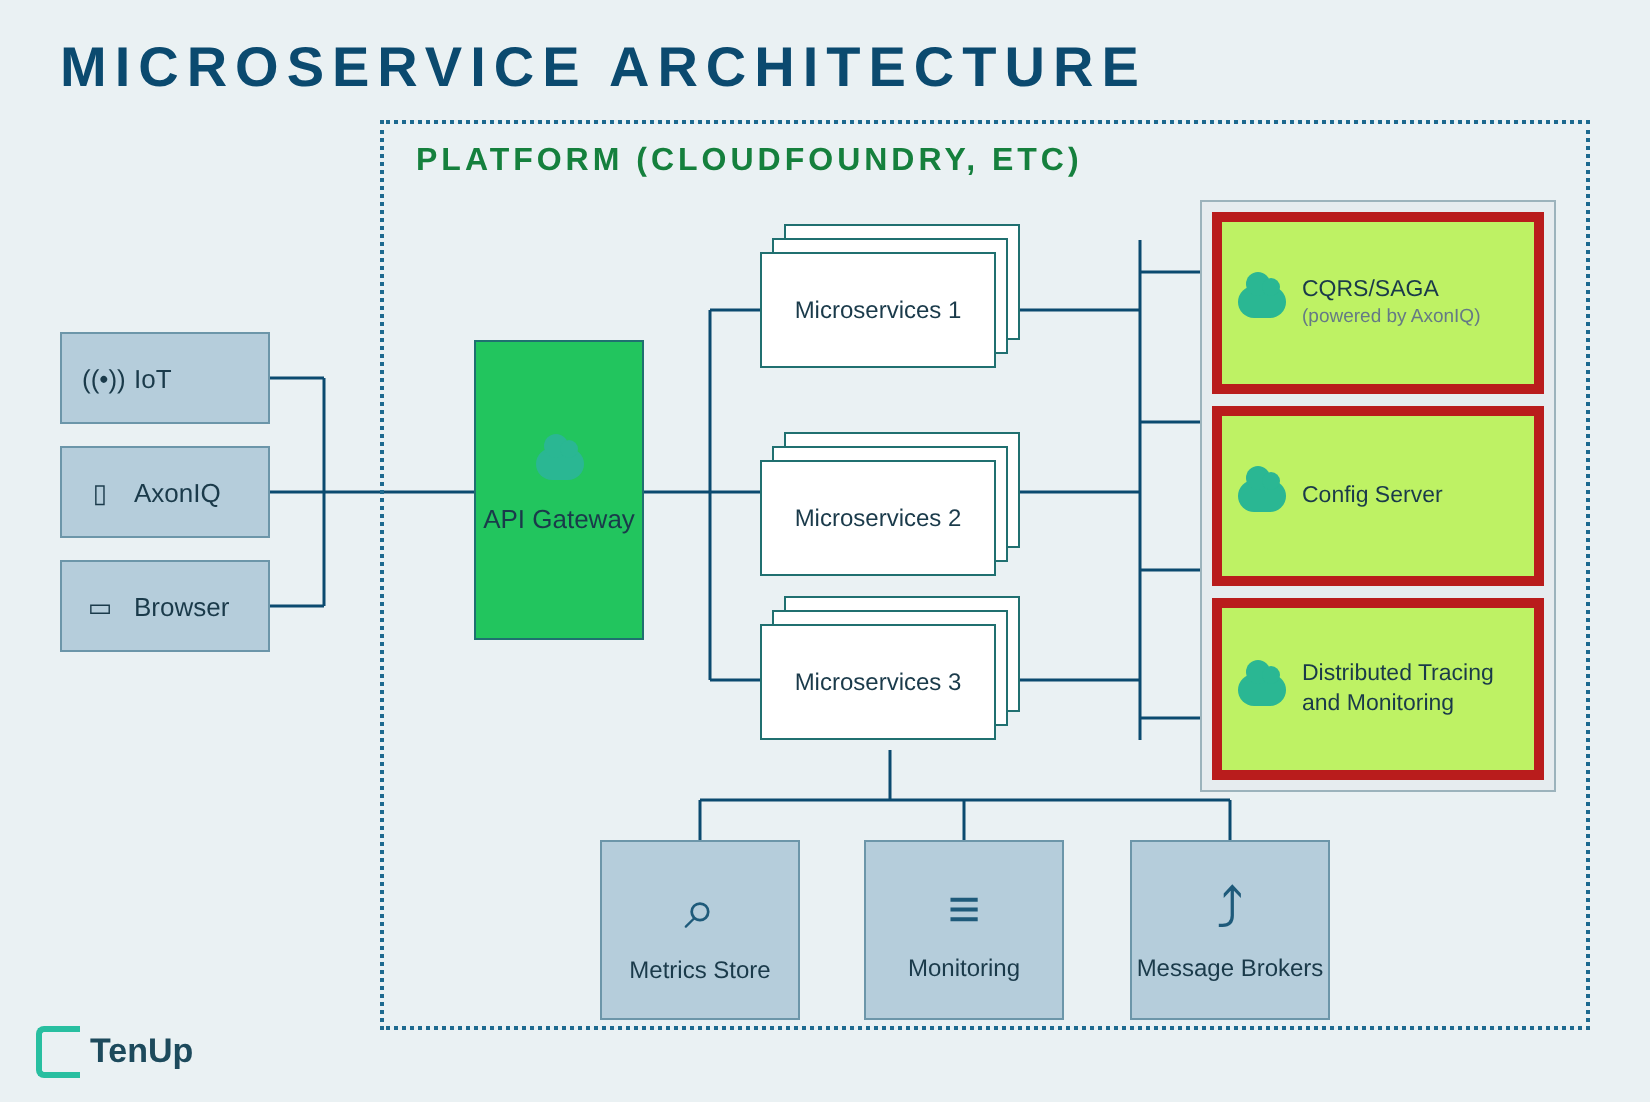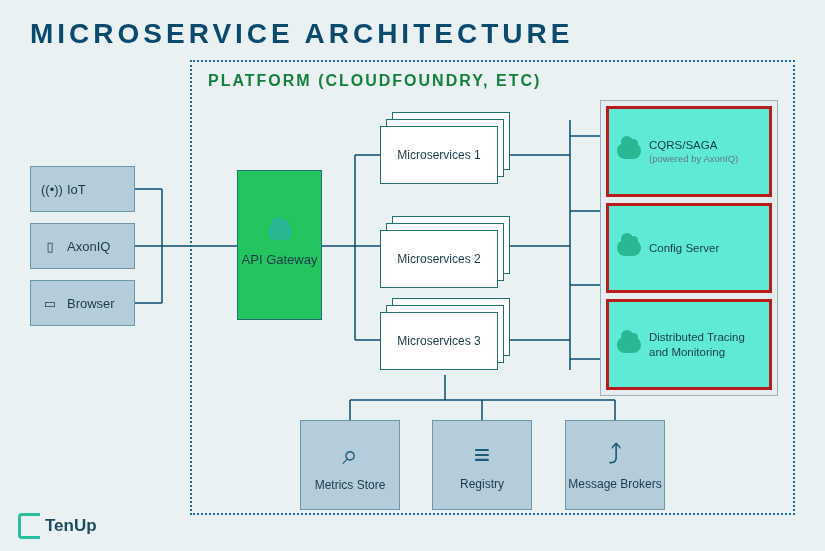--- a/index.html
+++ b/index.html
@@ -10,21 +10,21 @@
 .client-box{position:absolute;left:30px;width:105px;height:46px;background:#b5cddb;border:1px solid #6c96a9;display:flex;align-items:center;padding-left:10px;font-size:13px;color:#1a3a4a}
 .client-box .ic{margin-right:8px;display:inline-block;width:18px;text-align:center;color:#1a3a4a}
 .api-box{position:absolute;top:170px;left:237px;width:85px;height:150px;background:#22c55e;border:1px solid #207070;display:flex;flex-direction:column;align-items:center;justify-content:center;font-size:13px;color:#1a3a4a}
 .api-box .cloud{margin-bottom:12px}
 .ms-stack{position:absolute;left:380px;width:130px;height:75px}
 .ms-stack .layer{position:absolute;width:118px;height:58px;background:#fff;border:1px solid #207070}
 .ms-stack .l1{top:0;left:12px}
 .ms-stack .l2{top:7px;left:6px}
 .ms-stack .l3{top:14px;left:0;display:flex;align-items:center;justify-content:center;font-size:12px;color:#1a3a4a}
 .right-panel{position:absolute;top:100px;left:600px;width:178px;height:296px;background:#e6ecef;border:1px solid #9cb3bc;padding:5px;display:flex;flex-direction:column;gap:6px}
-.right-item{background:#5eead4;border:3px solid #b91c1c;flex:1;display:flex;align-items:center;padding:0 8px;font-size:11.5px;color:#1a3a4a}
+.right-item{background:#bef264;border:5px solid #b91c1c;flex:1;display:flex;align-items:center;padding:0 8px;font-size:11.5px;color:#1a3a4a}
 .right-item .cloud{margin-right:8px;flex-shrink:0}
 .right-item .txt{line-height:1.25}
 .right-item .sub{display:block;font-size:9.5px;color:#657a85}
 .bottom-box{position:absolute;top:420px;width:100px;height:90px;background:#b5cddb;border:1px solid #6c96a9;display:flex;flex-direction:column;align-items:center;justify-content:center;font-size:12px;color:#1a3a4a;text-align:center}
 .bottom-box .bic{font-size:28px;margin-bottom:6px;color:#1e5a7a}
 .logo{position:absolute;bottom:12px;left:18px;display:flex;align-items:center;font-weight:bold;font-size:17px;color:#1d4a5c}
 .logo .mark{width:22px;height:26px;border:3px solid #28bfa0;border-right:none;border-radius:4px 0 0 4px;margin-right:5px;position:relative}
 svg.lines{position:absolute;top:0;left:0;width:825px;height:551px;pointer-events:none}
 svg.lines line{stroke:#0b4a6f;stroke-width:1.5}
 .cloud{width:24px;height:16px;background:#2ab793;border-radius:10px;position:relative;display:inline-block}
@@ -124,21 +124,21 @@
     <span class="txt">Distributed Tracing and Monitoring</span>
   </div>
 </div>
 
 <div class="bottom-box" style="left:300px">
   <span class="bic">⌕</span>
   <span>Metrics Store</span>
 </div>
 <div class="bottom-box" style="left:432px">
   <span class="bic">≡</span>
-  <span>Registry</span>
+  <span>Monitoring</span>
 </div>
 <div class="bottom-box" style="left:565px">
   <span class="bic">⤴</span>
   <span>Message Brokers</span>
 </div>
 
 <div class="logo">
   <span class="mark"></span>
   <span>TenUp</span>
 </div>

